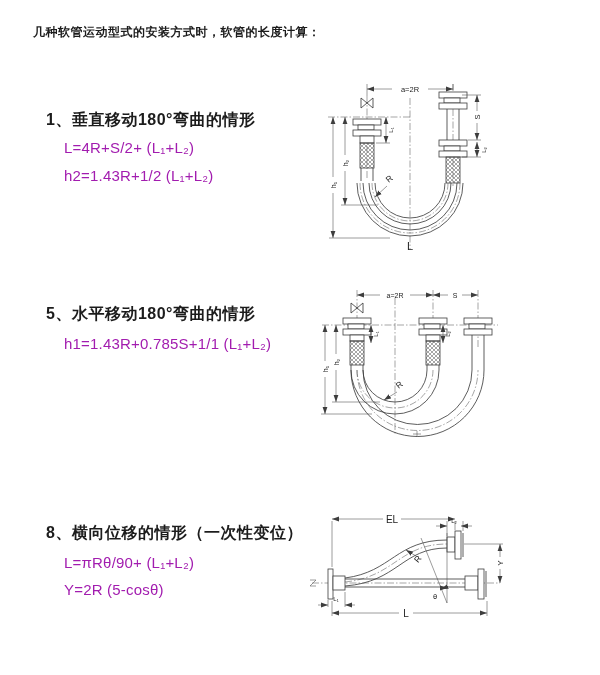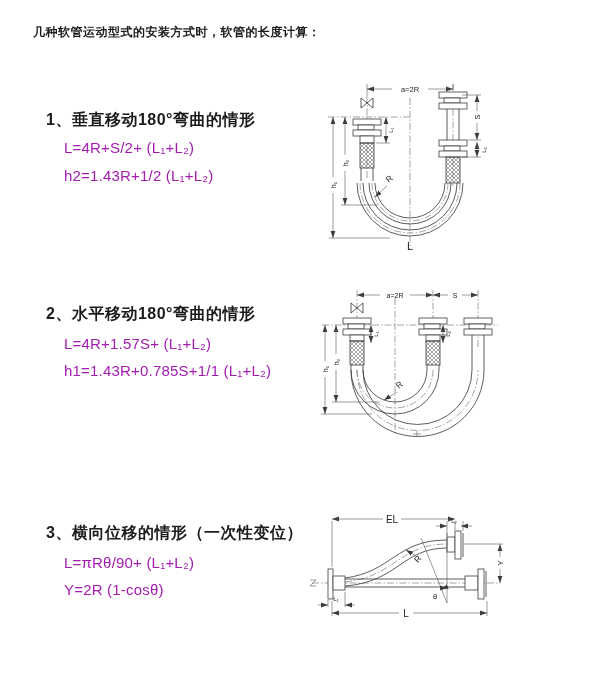--- a/index.html
+++ b/index.html
@@ -21,30 +21,29 @@
 <body>
 
 <div class="abs title" style="left:33px;top:24px">几种软管运动型式的安装方式时，软管的长度计算：</div>
 
 <div class="abs sec-heading" style="left:46px;top:110px">1、垂直移动180°弯曲的情形</div>
 <div class="abs formulas" style="left:64px;top:134px;line-height:28px">
   <div>L=4R+S/2+ (L₁+L₂)</div>
   <div>h2=1.43R+1/2 (L₁+L₂)</div>
 </div>
 
-<div class="abs sec-heading" style="left:46px;top:304px">2、水平移动180°弯曲的情形</div>
+<div class="abs sec-heading" style="left:46px;top:304px">5、水平移动180°弯曲的情形</div>
 <div class="abs formulas" style="left:64px;top:330px;line-height:27px">
-  <div>L=4R+1.57S+ (L₁+L₂)</div>
   <div>h1=1.43R+0.785S+1/1 (L₁+L₂)</div>
 </div>
 
-<div class="abs sec-heading" style="left:46px;top:523px">3、横向位移的情形（一次性变位）</div>
+<div class="abs sec-heading" style="left:46px;top:523px">8、横向位移的情形（一次性变位）</div>
 <div class="abs formulas" style="left:64px;top:549px;line-height:27px">
   <div>L=πRθ/90+ (L₁+L₂)</div>
-  <div>Y=2R (1-cosθ)</div>
+  <div>Y=2R (5-cosθ)</div>
 </div>
 
 <svg style="left:322px;top:78px" width="170" height="176" viewBox="322 78 170 176">
   <defs>
     <marker id="me1" markerWidth="8" markerHeight="6" refX="7" refY="3" orient="auto" markerUnits="userSpaceOnUse">
       <path d="M0,0.6 L7,3 L0,5.4 Z" fill="#3d3d3d"></path>
       </marker>
     <marker id="ms1" markerWidth="8" markerHeight="6" refX="1" refY="3" orient="auto" markerUnits="userSpaceOnUse">
       <path d="M8,0.6 L1,3 L8,5.4 Z" fill="#3d3d3d"></path>
       </marker>

